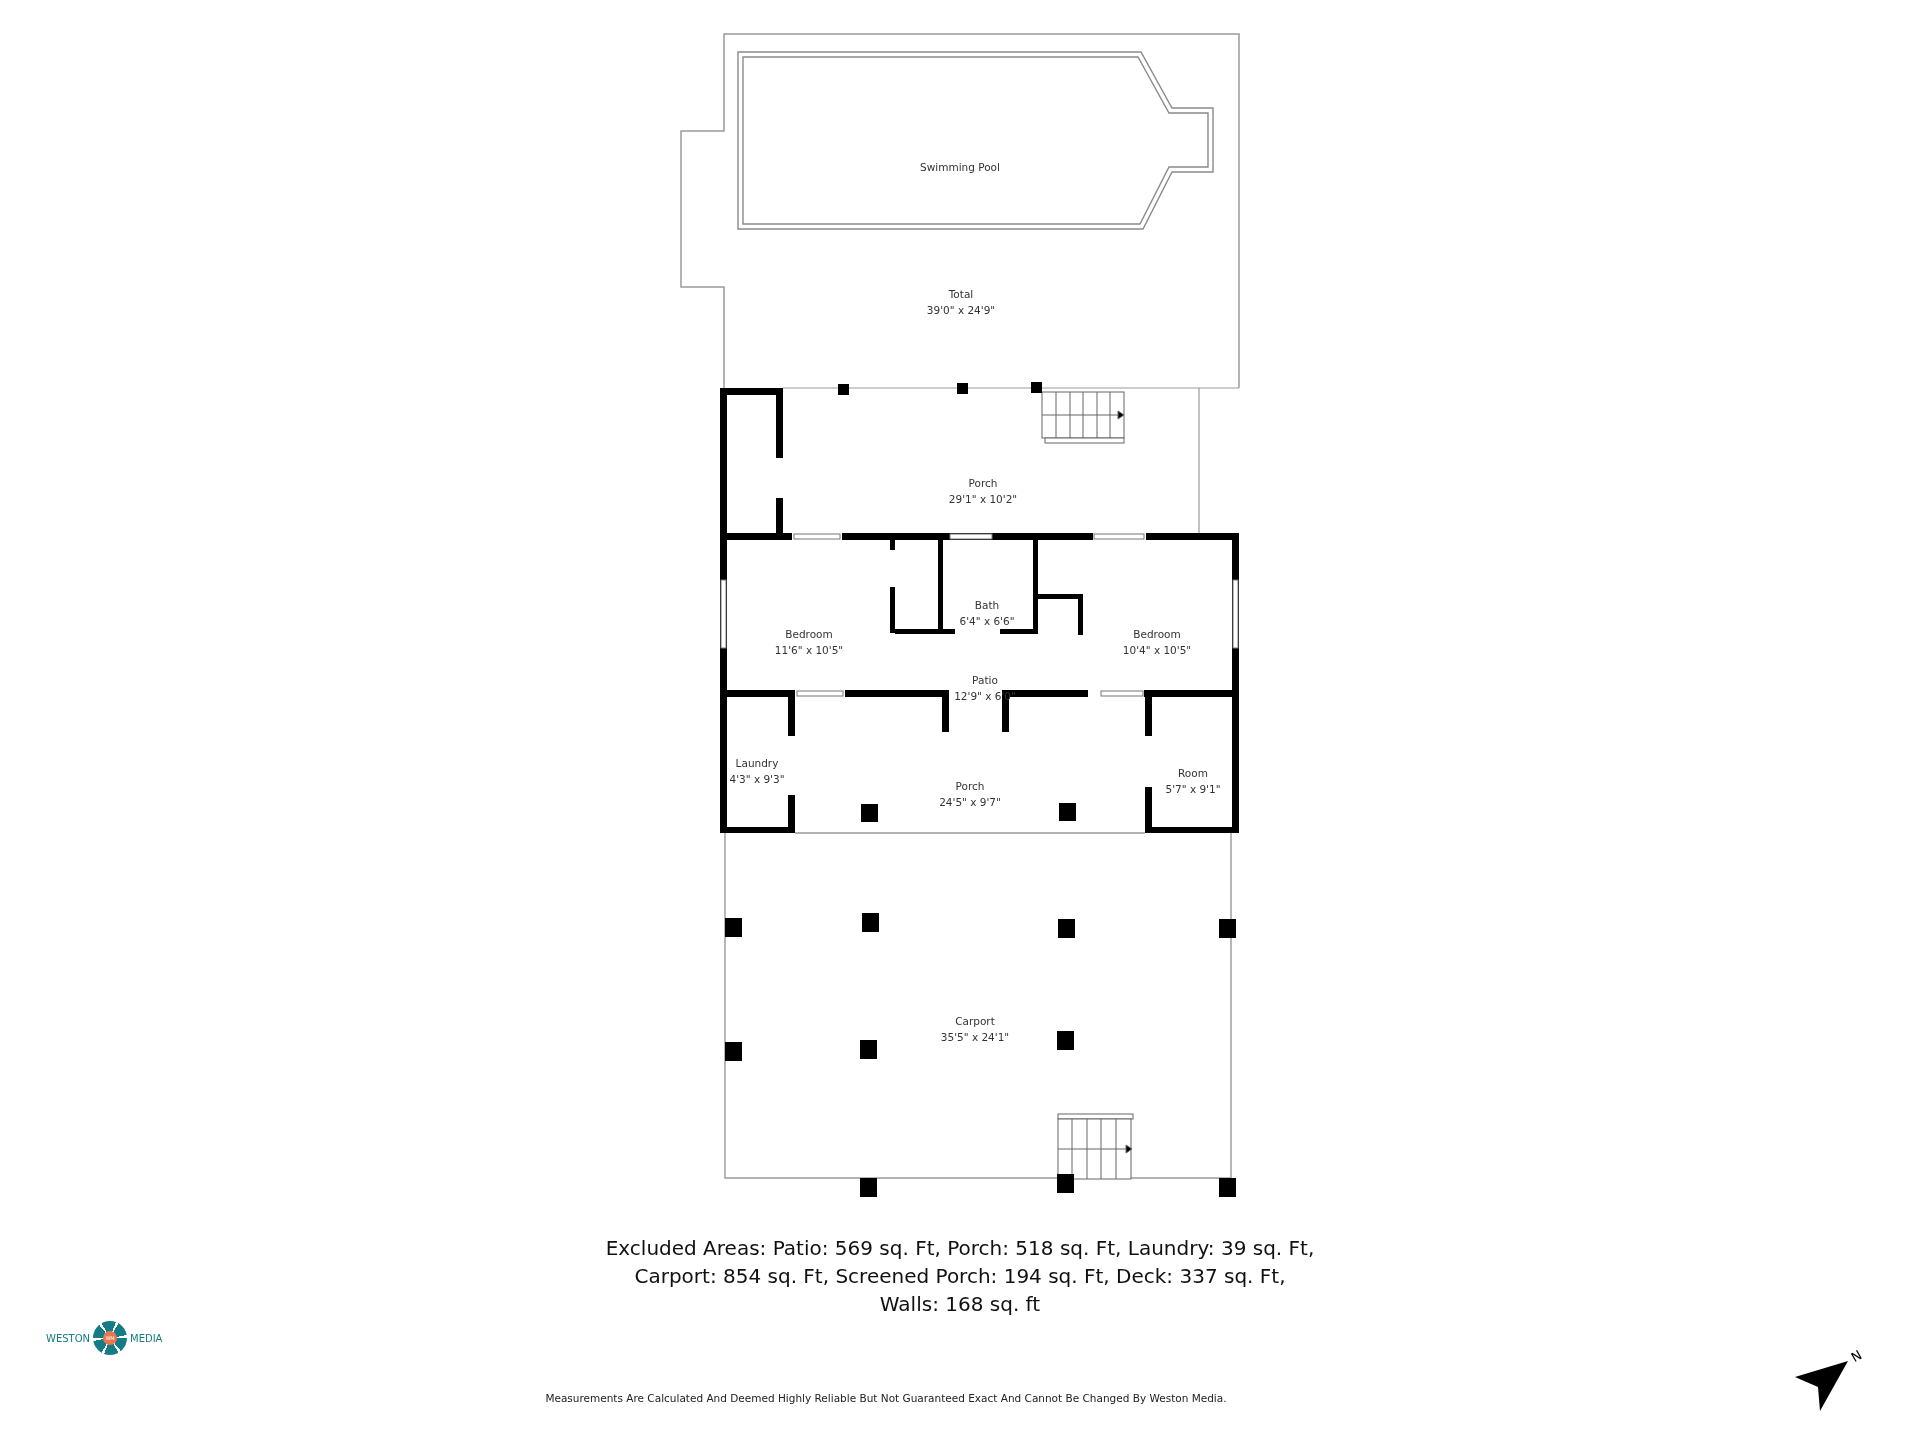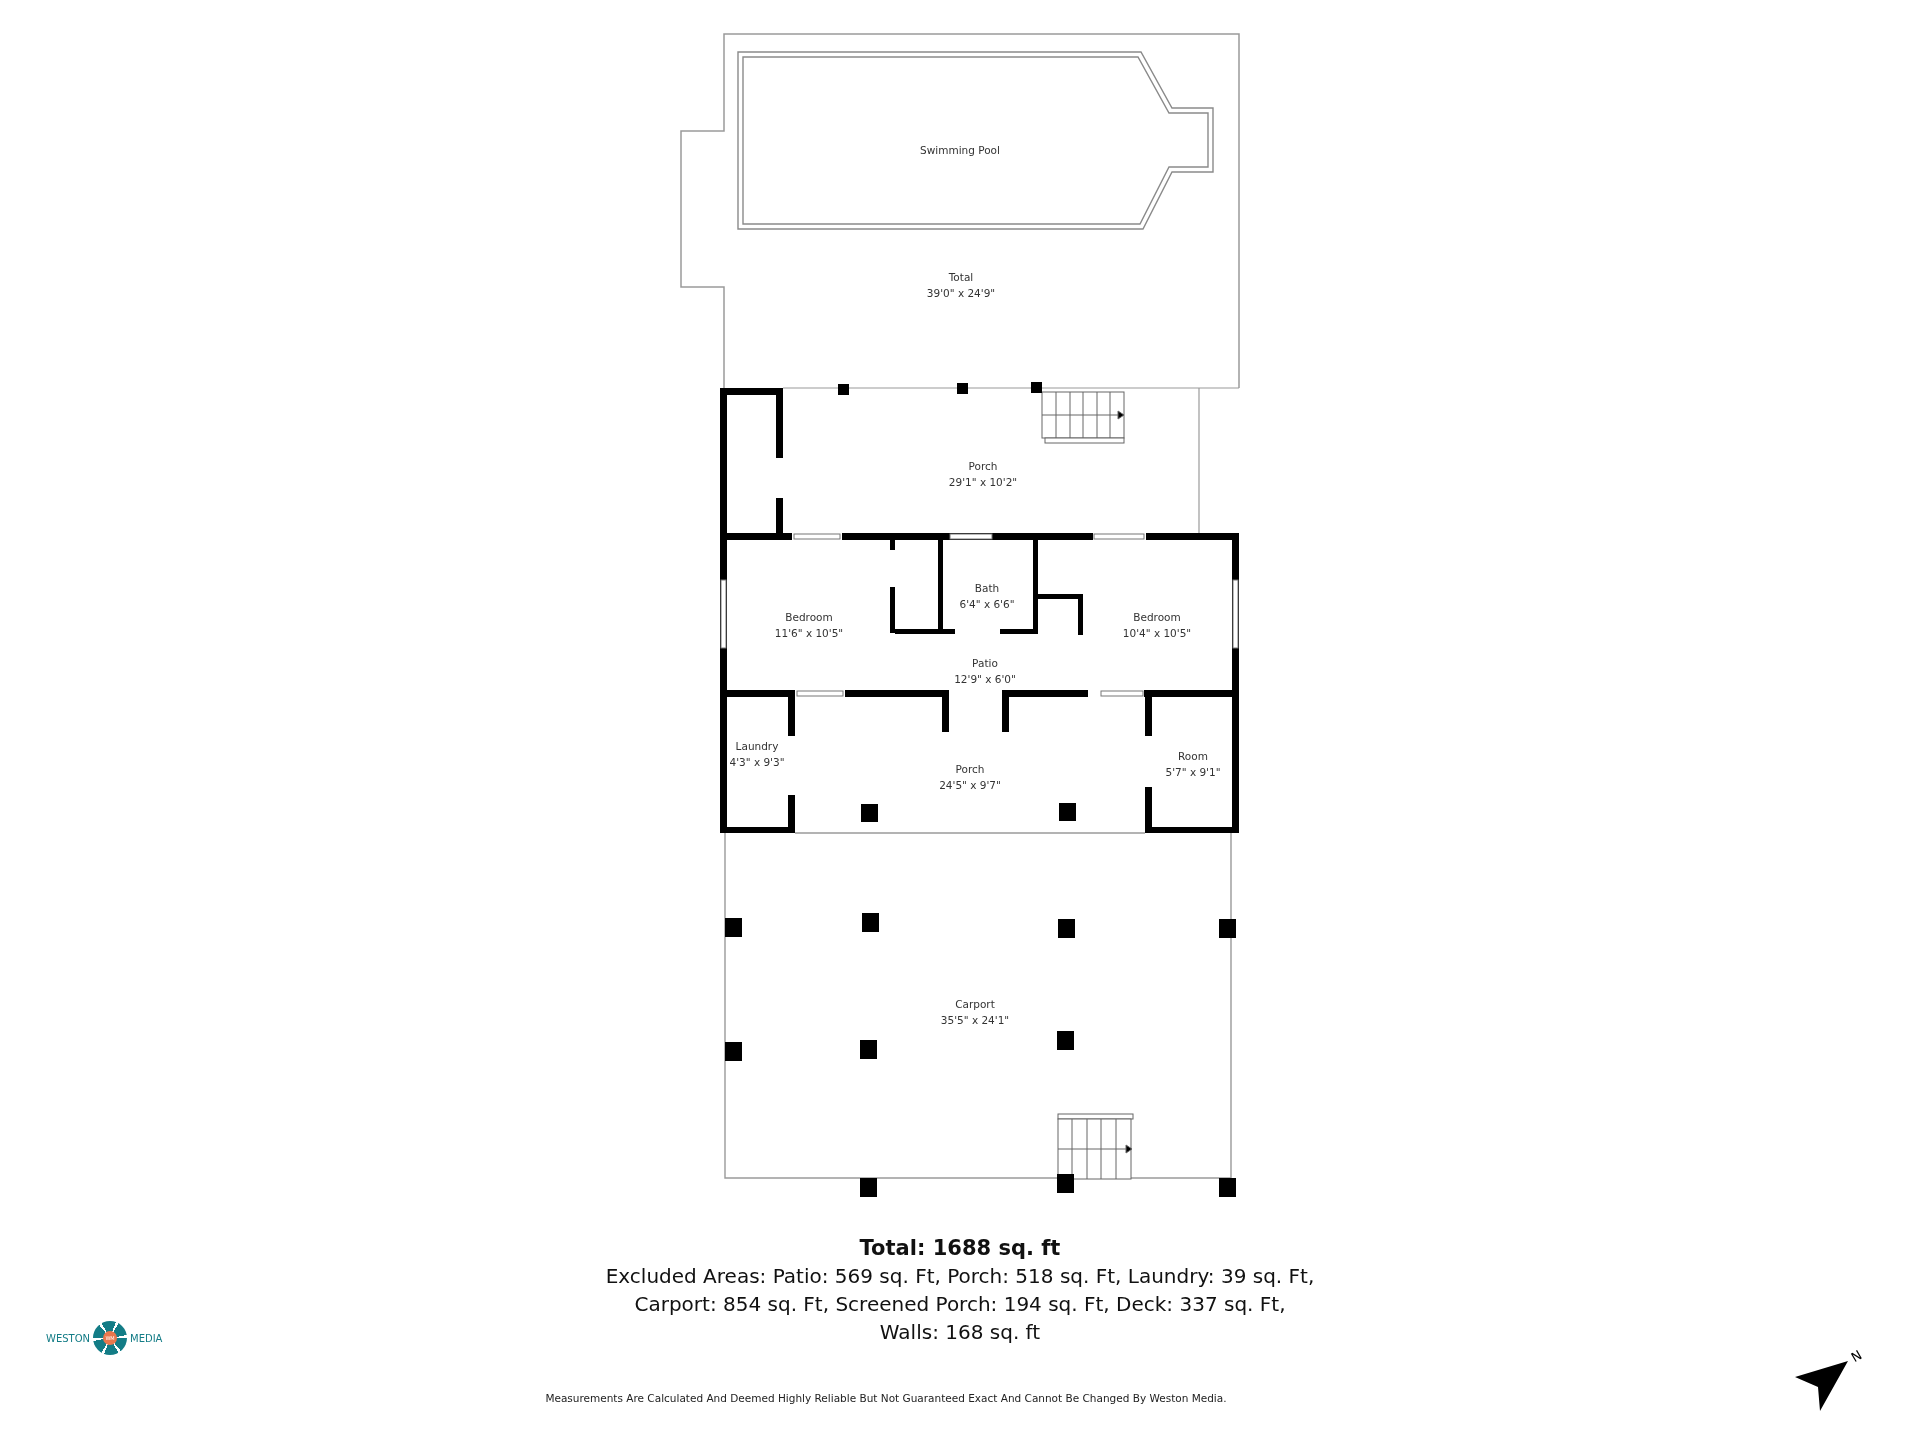--- a/index.html
+++ b/index.html
@@ -1,18 +1,18 @@
 <!DOCTYPE html>
 <html><head>
 <meta charset="utf-8">
 <style>
   html, body { margin:0; padding:0; background:#ffffff; }
   body { width:1920px; height:1440px; position:relative; overflow:hidden; font-family:"DejaVu Sans", sans-serif; }
   #plan { position:absolute; left:0; top:0; }
-  .room-label { position:absolute; transform:translate(-50%,-50%); text-align:center; font-size:10.5px; color:#333; line-height:16px; white-space:nowrap; font-family:"DejaVu Sans", sans-serif; }
+  .room-label { position:absolute; transform:translate(-50%,-50%); text-align:center; font-size:10.5px; color:#333; line-height:16px; white-space:nowrap; font-family:"DejaVu Sans", sans-serif;margin-top:17px; }
   #summary { position:absolute; left:0; width:1920px; top:1234px; text-align:center; color:#111; font-family:"DejaVu Sans", sans-serif; }
   #summary .total { font-size:21px; font-weight:bold; line-height:28px; }
   #summary .line { font-size:20px; line-height:28px; }
   #disclaimer { position:absolute; left:0; width:1772px; top:1392px; text-align:center; font-size:10.5px; color:#222; font-family:"DejaVu Sans", sans-serif; }
   #logo { position:absolute; left:46px; top:1320px; height:36px; display:flex; align-items:center; gap:3px; font-family:"DejaVu Sans", sans-serif; font-weight:normal; font-size:10px; color:#137c86; }
   #logo .mark { width:34px; height:34px; border-radius:50%; background:conic-gradient(#137c86 0 20deg,#fff 20deg 30deg,#137c86 30deg 80deg,#fff 80deg 90deg,#137c86 90deg 140deg,#fff 140deg 150deg,#137c86 150deg 200deg,#fff 200deg 210deg,#137c86 210deg 260deg,#fff 260deg 270deg,#137c86 270deg 320deg,#fff 320deg 330deg,#137c86 330deg 360deg); position:relative; }
   #logo .mark .core { position:absolute; left:10px; top:10px; width:14px; height:14px; border-radius:50%; background:#e8774d; color:#fff; font-size:5px; line-height:14px; text-align:center; }
   #compass { position:absolute; left:1790px; top:1345px; }
 </style>
 </head>
@@ -172,21 +172,20 @@
 <div class="room-label" style="left:1193px;top:764px;">
   <div>Room</div>
   <div>5'7" x 9'1"</div>
 </div>
 <div class="room-label" style="left:975px;top:1012px;">
   <div>Carport</div>
   <div>35'5" x 24'1"</div>
 </div>
 
 <div id="summary">
-  <div class="total">Total: 1688 sq. ft</div>
   <div class="line">Excluded Areas: Patio: 569 sq. Ft, Porch: 518 sq. Ft, Laundry: 39 sq. Ft,</div>
   <div class="line">Carport: 854 sq. Ft, Screened Porch: 194 sq. Ft, Deck: 337 sq. Ft,</div>
   <div class="line">Walls: 168 sq. ft</div>
 </div>
 
 <div id="disclaimer">Measurements Are Calculated And Deemed Highly Reliable But Not Guaranteed Exact And Cannot Be Changed By Weston Media.</div>
 
 <div id="logo">
   <span>WESTON</span>
   <span class="mark">

